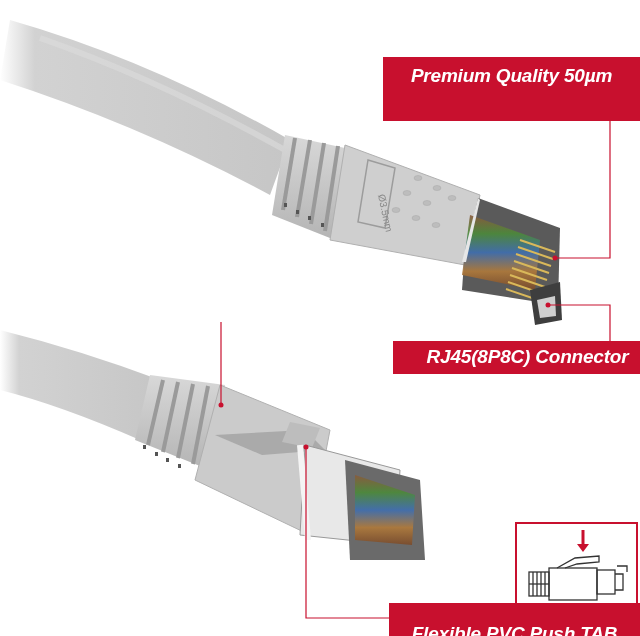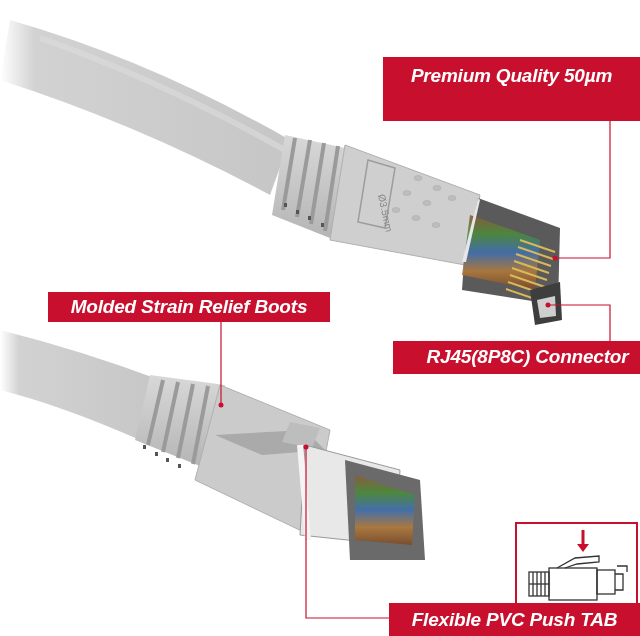--- a/index.html
+++ b/index.html
@@ -17,21 +17,21 @@
     line-height: 22px;
     text-align: center;
     box-sizing: border-box;
     white-space: nowrap;
     letter-spacing: -0.2px;
   }
   .label span { display: block; }
   #lbl-gold { left: 383px; top: 57px; width: 257px; height: 64px; padding-top: 8px; }
   #lbl-boots { left: 48px; top: 292px; width: 282px; height: 30px; padding-top: 4px; }
   #lbl-rj45 { left: 393px; top: 341px; width: 269px; height: 33px; padding-top: 5px; }
-  #lbl-tab { left: 389px; top: 603px; width: 251px; height: 33px; padding-top: 6px; }
+  #lbl-tab { left: 389px; top: 603px; width: 251px; height: 33px; padding-top: 20px; }
   .inset {
     position: absolute; left: 515px; top: 522px; width: 123px; height: 82px;
     border: 2px solid #c8102e; border-bottom: none; background: #ffffff; box-sizing: border-box;
   }
 </style>
 </head>
 <body>
 
 <div class="stage">
 
@@ -162,23 +162,20 @@
         <path d="M 98 50 L 106 50 L 106 66 L 98 66"></path>
         <path d="M 100 42 L 110 42 L 110 48"></path>
       </g>
     </svg>
   </div>
 
   <div class="label" id="lbl-gold">
     <span>Premium Quality 50µm</span>
   </div>
 
-  <div class="label" id="lbl-boots">
-    <span>Molded Strain Relief Boots</span>
-  </div>
 
   <div class="label" id="lbl-rj45">
     <span>RJ45(8P8C) Connector</span>
   </div>
 
   <div class="label" id="lbl-tab">
     <span>Flexible PVC Push TAB</span>
   </div>
 
 </div>

